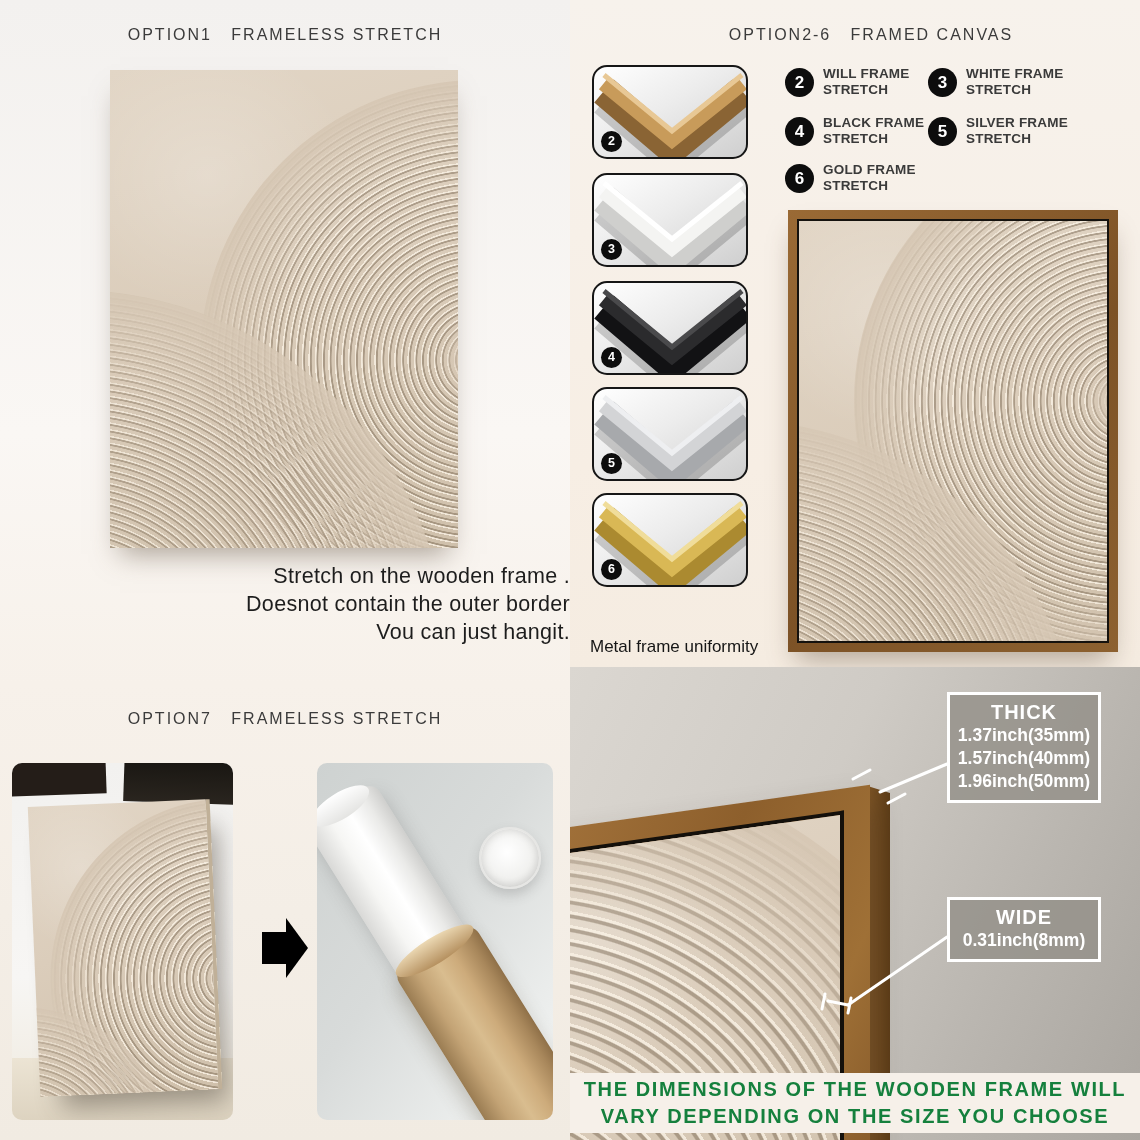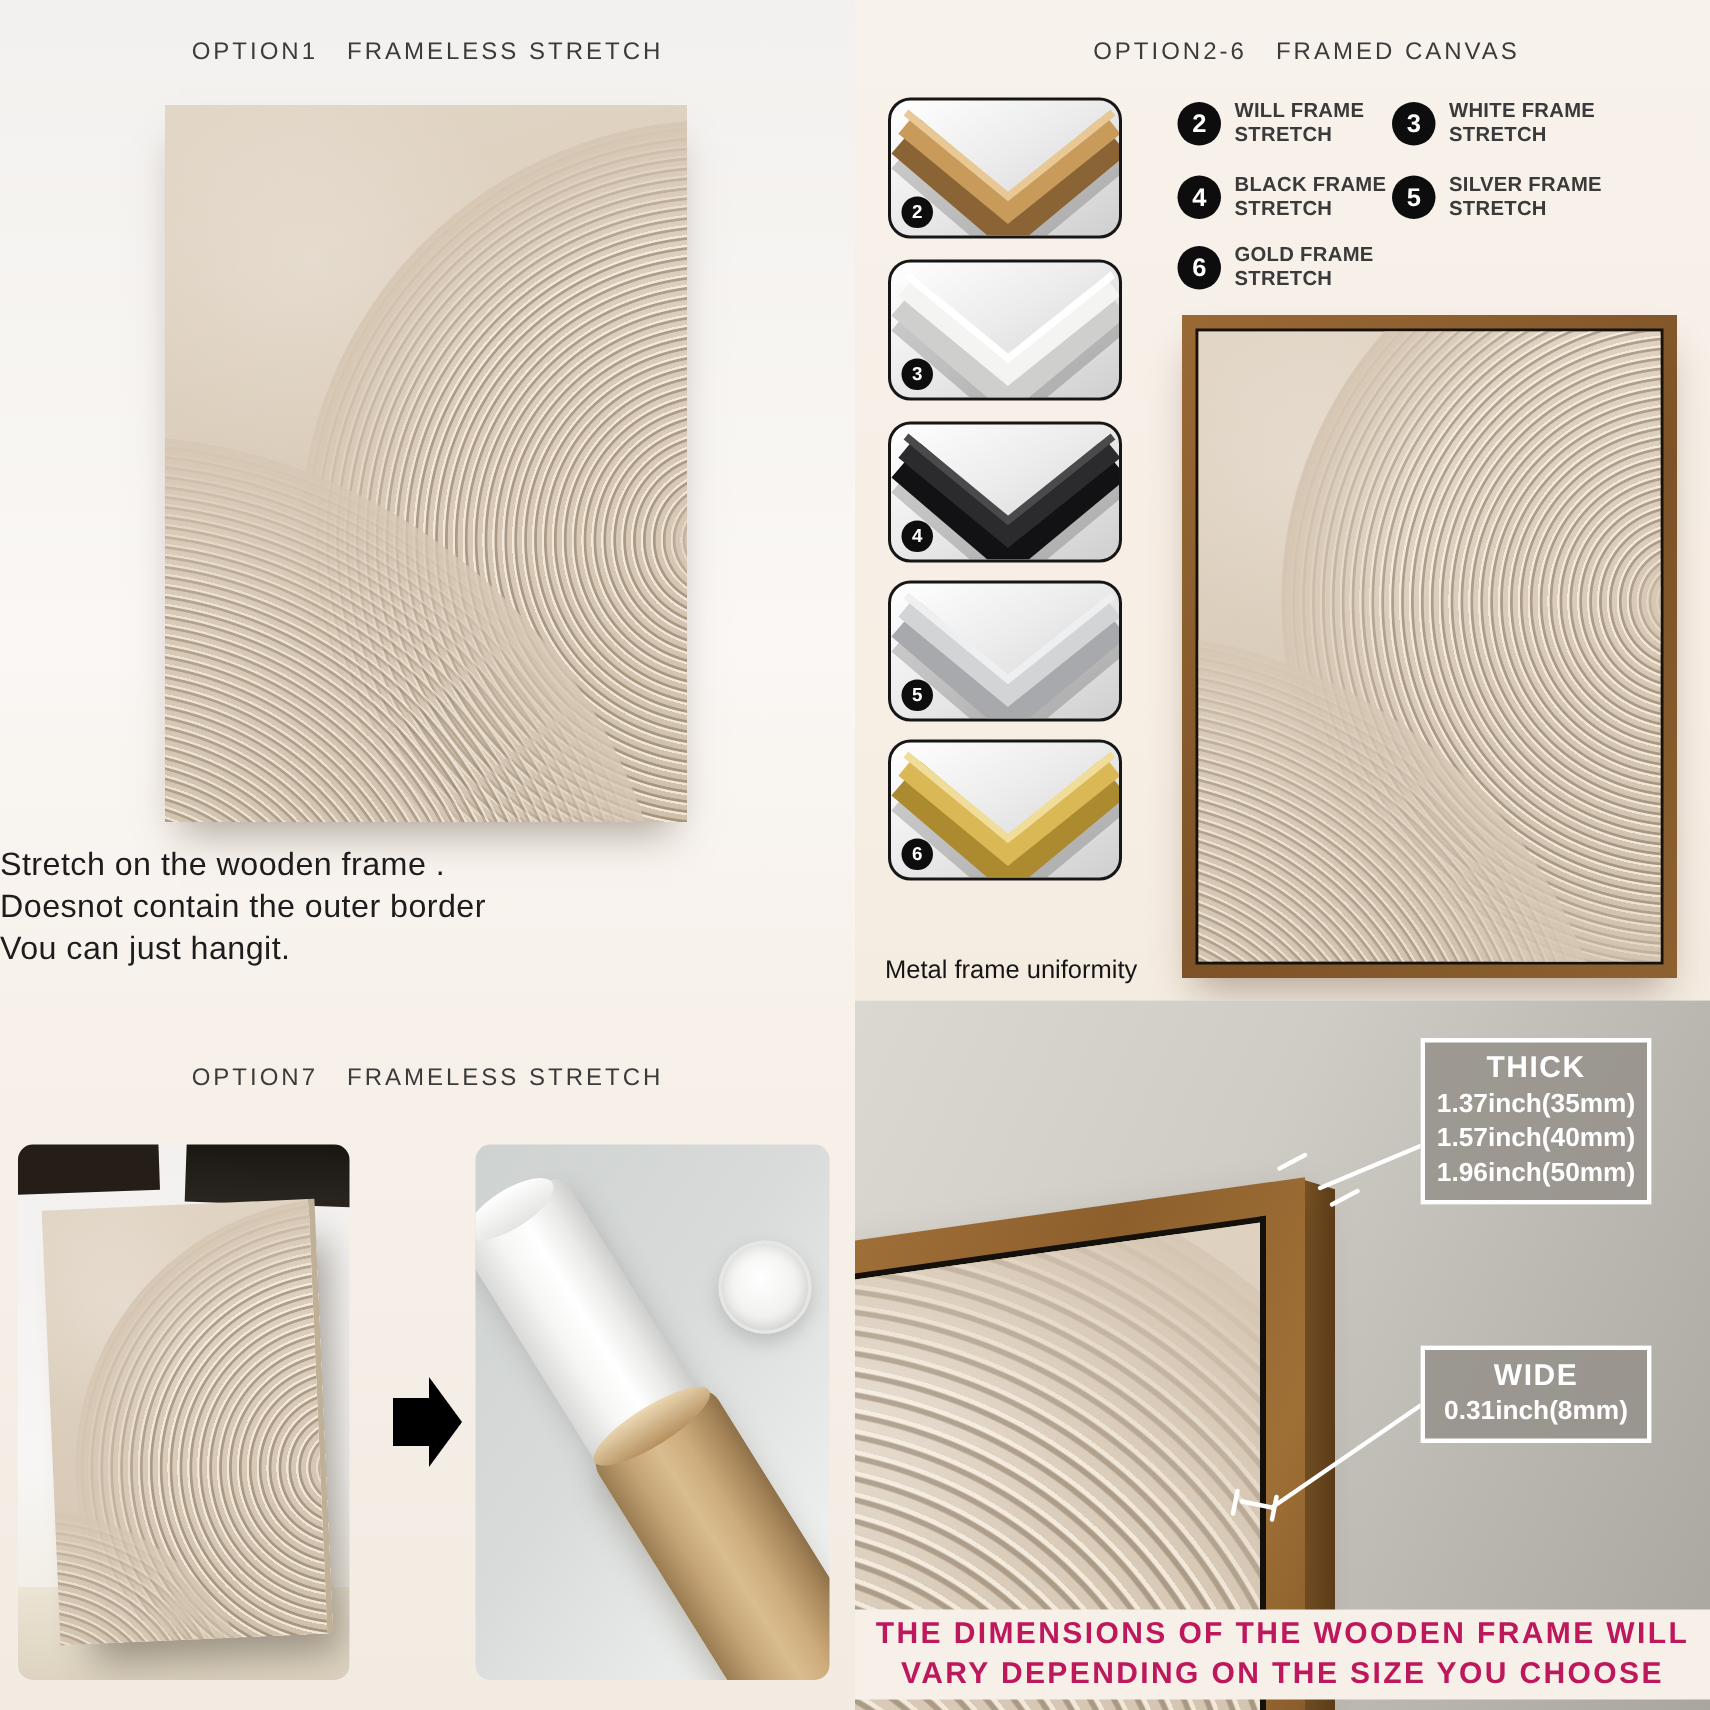--- a/index.html
+++ b/index.html
@@ -8,21 +8,21 @@
   
   .left-bg{position:absolute;left:0;top:0;width:570px;height:1140px;
     background:linear-gradient(180deg,#f3f1ef 0%,#faf7f4 38%,#f7f1ea 60%,#f1ebe2 100%);}
   .q-tr{position:absolute;left:570px;top:0;width:570px;height:667px;
     background:linear-gradient(180deg,#f7f2ec 0%,#f7eee4 70%,#f5ece1 100%);}
   .q-br{position:absolute;left:570px;top:667px;width:570px;height:473px;overflow:hidden;
     background:linear-gradient(115deg,#dbd7d1 0%,#cfcbc5 40%,#bab6b0 72%,#a9a59f 100%);}
   
   .sec-title{position:absolute;width:570px;text-align:center;font-size:16px;letter-spacing:2px;
     color:#3b3b3b;font-weight:500;white-space:pre;}
-  .cap1{position:absolute;left:0;top:562px;width:570px;text-align:left;color:#1d1d1d;
+  .cap1{position:absolute;left:0;top:562px;width:570px;text-align:right;color:#1d1d1d;
     font-size:21.5px;line-height:28px;letter-spacing:.3px;}
   
   .art{position:relative;width:100%;height:100%;overflow:hidden;
     background:radial-gradient(60% 40% at 28% 22%,rgba(255,255,255,.22),rgba(255,255,255,0) 70%),
                linear-gradient(160deg,#e2d6c6 0%,#dbcdbb 45%,#cfc0ab 100%);}
   .rings{position:absolute;border-radius:50%;
     background:
       radial-gradient(closest-side,rgba(214,199,180,.95) 0%,rgba(214,199,180,.9) 5%,rgba(214,199,180,0) 15%),
       radial-gradient(closest-side,rgba(214,199,180,0) 0%,rgba(214,199,180,0) 72%,rgba(214,199,180,.95) 98%),
       repeating-radial-gradient(circle,rgba(102,84,62,0) 0px,rgba(102,84,62,0) 3px,rgba(102,84,62,.40) 3.6px,rgba(102,84,62,.40) 4.8px,rgba(250,242,229,.78) 5.4px,rgba(250,242,229,.78) 6.6px);}
@@ -82,21 +82,21 @@
     background:linear-gradient(115deg,#a9783f 0%,#8d5f2c 45%,#9f7036 75%,#7e5326 100%);
     box-shadow:0 18px 30px rgba(60,50,40,.35);}
   .cu-gap{width:100%;height:100%;box-sizing:border-box;border-top:4px solid #14100b;border-right:4px solid #14100b;}
   .lbl{position:absolute;left:377px;width:154px;box-sizing:border-box;border:3px solid #ffffff;
     background:rgba(148,144,137,.82);color:#ffffff;text-align:center;padding:6px 2px 7px;}
   .lbl .t{font-size:20px;font-weight:bold;letter-spacing:1px;}
   .lbl .l{font-size:17.5px;line-height:23px;font-weight:700;}
   .dimsvg{position:absolute;left:0;top:0;width:570px;height:473px;pointer-events:none;}
   .strip{position:absolute;left:0;top:406px;width:570px;height:60px;background:#f6f0e9;
     display:flex;flex-direction:column;justify-content:center;text-align:center;
-    font-size:20px;font-weight:600;letter-spacing:1.6px;color:#be185d;line-height:27px;}
+    font-size:20px;font-weight:600;letter-spacing:1.6px;color:#15803d;line-height:27px;}
 </style>
 </head>
 <body>
 
 <div class="page">
 
   <div class="left-bg"></div>
 
   <div class="sec-title" style="top:26px;">OPTION1   FRAMELESS STRETCH</div>
 

